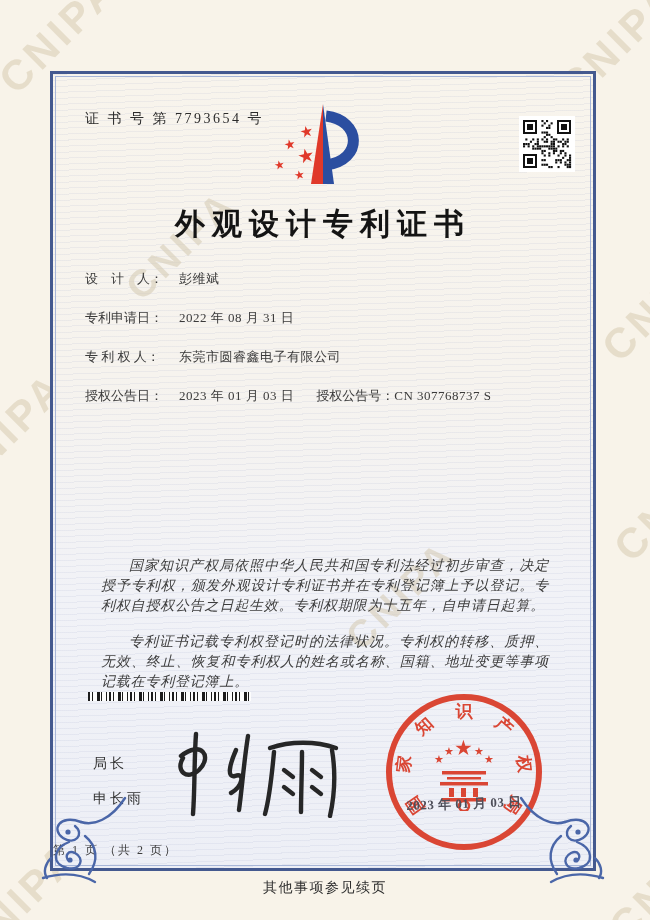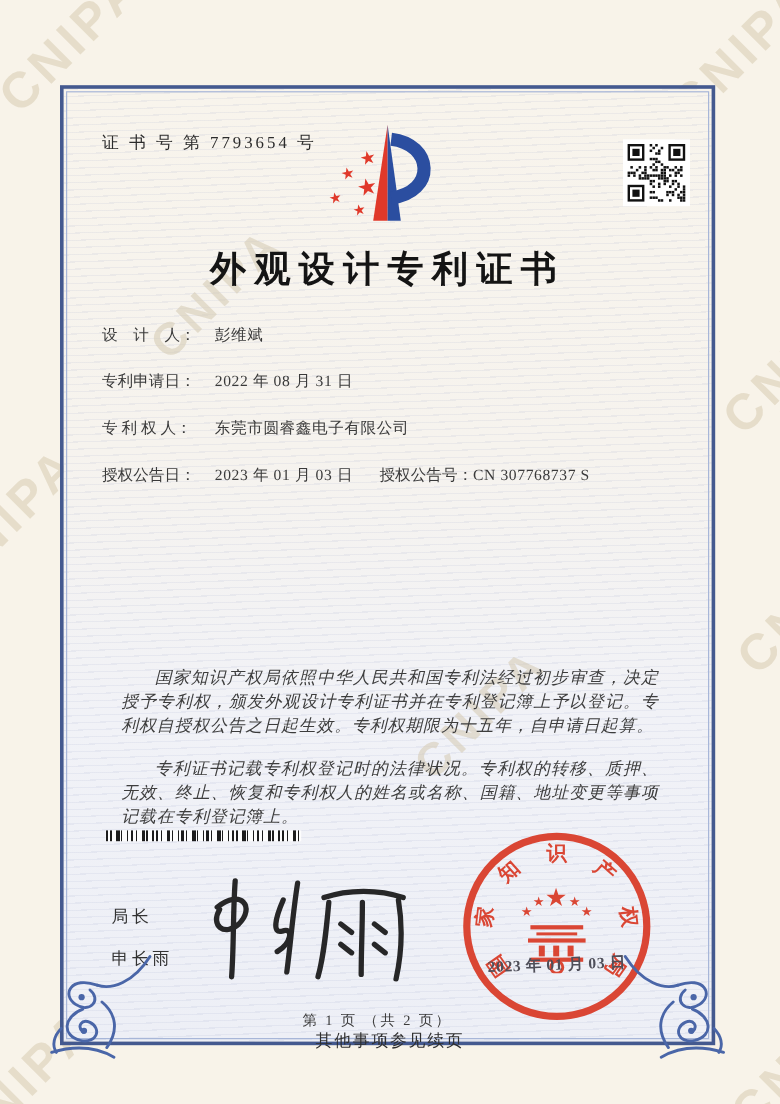--- a/index.html
+++ b/index.html
@@ -61,28 +61,28 @@
   .seal-ring{position:absolute; inset:0;}
   .seal-arc{position:absolute; inset:0; font-size:17px; font-weight:bold; color:#d93a26;}
   .seal-arc span{position:absolute; line-height:1;}
   .seal-emblem{position:absolute; left:43px; top:38px;}
   .seal-date{
     position:absolute; left:-4px; right:-4px; top:104px; text-align:center;
     font-size:13px; font-weight:bold; color:#43434e; letter-spacing:.5px;
     transform:rotate(-2deg);
   }
   .page-indicator{
-    position:absolute; left:0; right:17px; top:768px; text-align:center;
+    position:absolute; left:0; right:17px; top:768px; text-align:left;
     font-size:12px; letter-spacing:2px; color:#3c3c3c;
   }
   .corner-flourish{position:absolute; z-index:2;}
   .corner-flourish.left{left:-16px; bottom:-22px;}
   .corner-flourish.right{right:-16px; bottom:-22px; transform:scaleX(-1);}
   .continuation-note{
-    position:absolute; z-index:1; left:0; right:0; top:859px; text-align:center;
+    position:absolute; z-index:1; left:0; right:0; top:879px; text-align:center;
     font-size:14px; letter-spacing:1.5px; color:#2e2e2e;
   }
 </style>
 </head>
 <body>
 
 <div class="sheet">
 
   <span class="watermark" style="left:-15px; top:10px;">CNIPA</span>
   <span class="watermark" style="left:545px; top:18px;">CNIPA</span>

